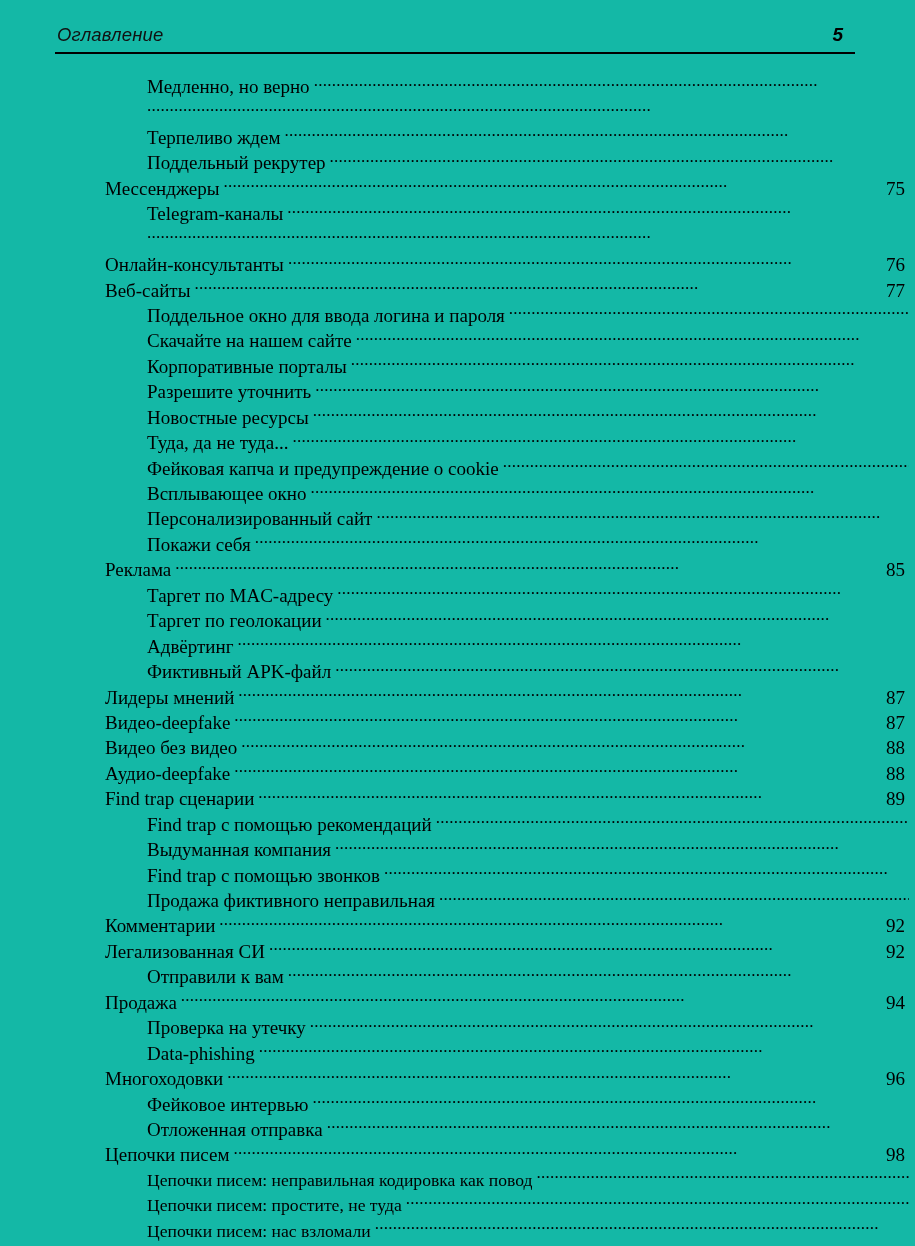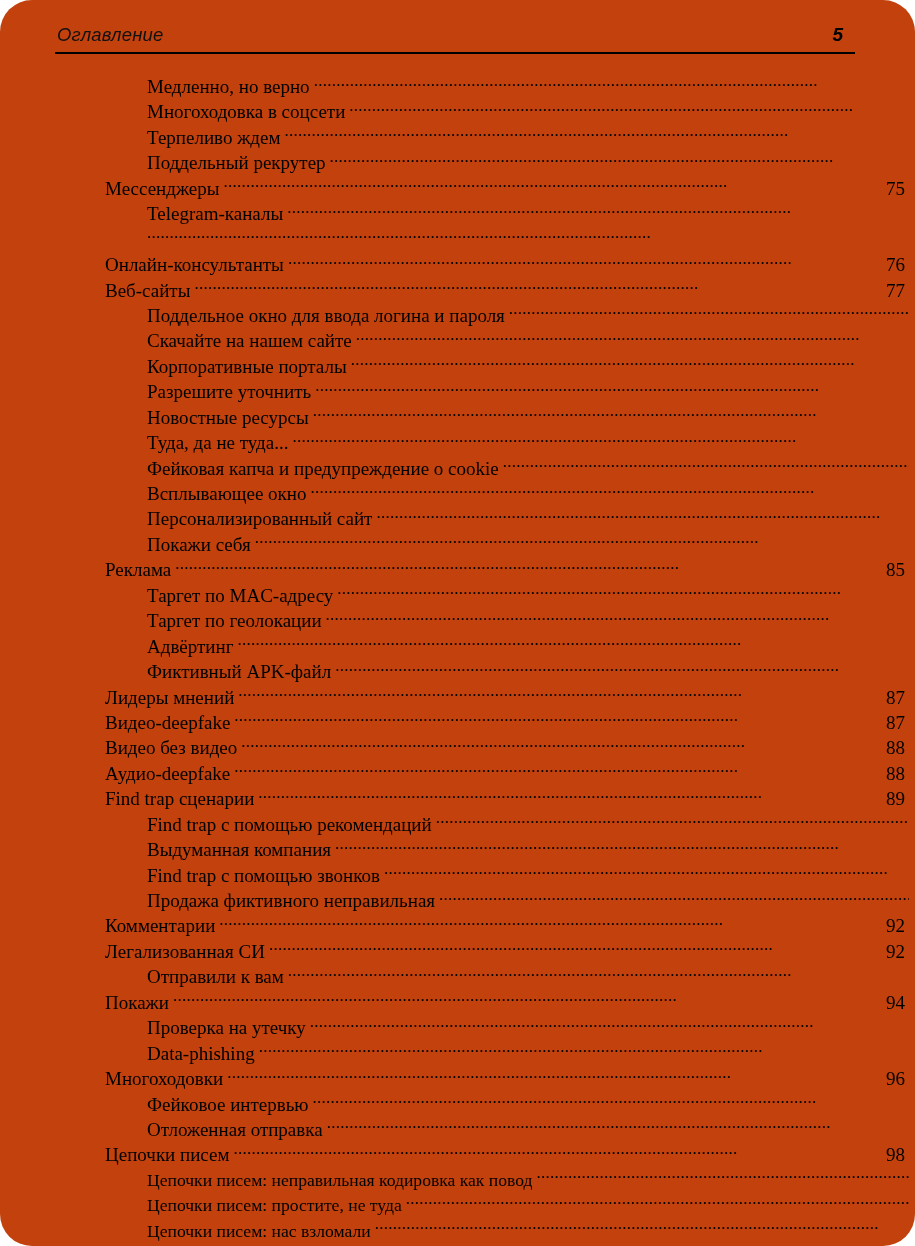--- a/index.html
+++ b/index.html
@@ -13,22 +13,21 @@
     height: 1246px;
     position: relative;
     font-family: "Liberation Serif", "DejaVu Serif", serif;
     color: #000000;
     overflow: hidden;
   }
 
   .page {
     position: absolute;
     inset: 0;
-    background: #c2410c;
-    border-radius: 32px;
+    background: #14b8a6;
   }
 
   
   .running-head {
     position: absolute;
     left: 55px;
     top: 24px;
     width: 800px;
     height: 32px;
   }
@@ -122,21 +121,20 @@
     <div class="running-head-rule"></div>
   </div>
 
   <div class="toc" id="toc-list">
       <div class="toc-entry level-2">
         <span class="toc-title">Медленно, но верно</span>
         <span class="toc-leader"></span>
         <span class="toc-page">73</span>
       </div>
       <div class="toc-entry level-2">
-        <span class="toc-title">Многоходовка в соцсети</span>
         <span class="toc-leader"></span>
         <span class="toc-page">73</span>
       </div>
       <div class="toc-entry level-2">
         <span class="toc-title">Терпеливо ждем</span>
         <span class="toc-leader"></span>
         <span class="toc-page">74</span>
       </div>
       <div class="toc-entry level-2">
         <span class="toc-title">Поддельный рекрутер</span>
@@ -296,21 +294,21 @@
         <span class="toc-title">Легализованная СИ</span>
         <span class="toc-leader"></span>
         <span class="toc-page">92</span>
       </div>
       <div class="toc-entry level-2">
         <span class="toc-title">Отправили к вам</span>
         <span class="toc-leader"></span>
         <span class="toc-page">93</span>
       </div>
       <div class="toc-entry level-1">
-        <span class="toc-title">Покажи</span>
+        <span class="toc-title">Продажа</span>
         <span class="toc-leader"></span>
         <span class="toc-page">94</span>
       </div>
       <div class="toc-entry level-2">
         <span class="toc-title">Проверка на утечку</span>
         <span class="toc-leader"></span>
         <span class="toc-page">94</span>
       </div>
       <div class="toc-entry level-2">
         <span class="toc-title">Data-phishing</span>

